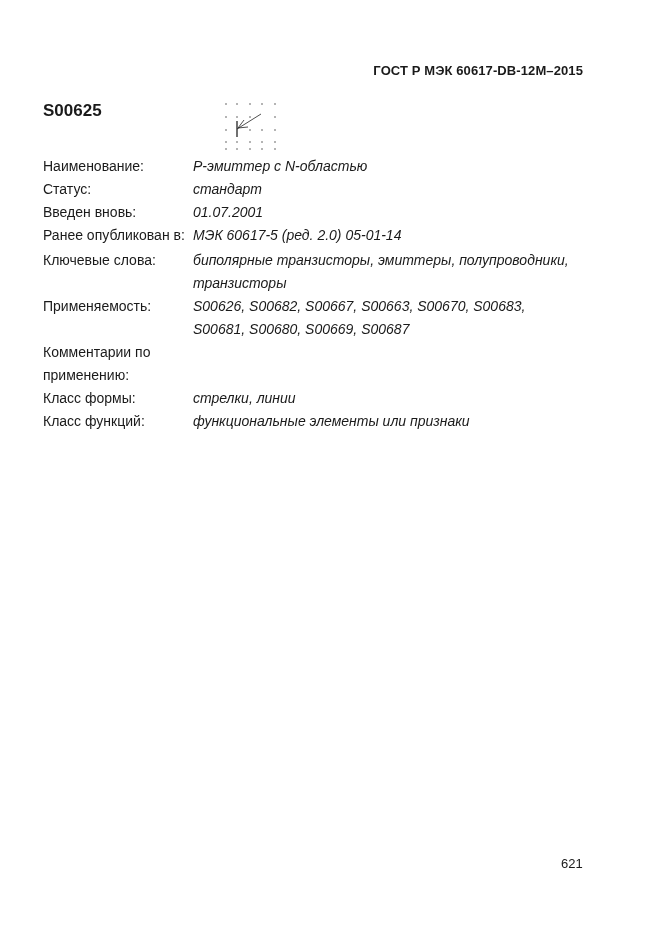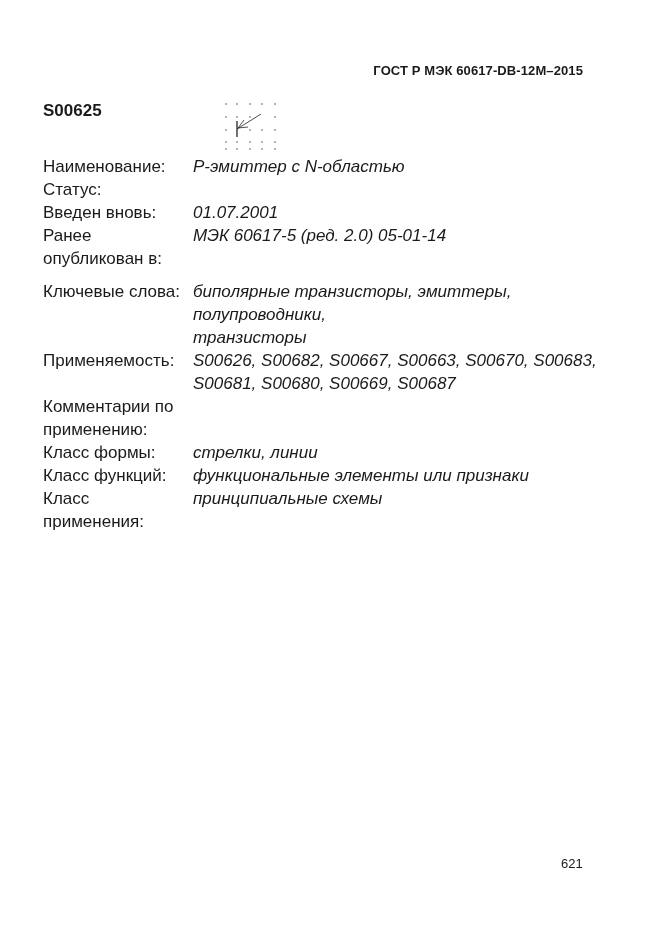--- a/index.html
+++ b/index.html
@@ -12,24 +12,24 @@
     font-size: 13px; font-weight: bold; letter-spacing: 0.1px;
   }
   .code-title {
     position: absolute; top: 101px; left: 43px;
     font-size: 17px; font-weight: bold;
   }
   .symbol {
     position: absolute; left: 220px; top: 98px; width: 62px; height: 56px;
   }
   .rows { position: absolute; left: 43px; top: 155px; width: 560px; }
-  .row { display: flex; font-size: 17px; line-height: 23px; }
+  .row { display: flex; font-size: 14px; line-height: 23px; }
   .row .label { width: 150px; flex: 0 0 150px; }
   .row .value { flex: 1; font-style: italic; }
-  .row.gap-before { margin-top: 10px; }
+  .row.gap-before { margin-top: 2px; }
   .page-num {
     position: absolute; top: 856px; left: 561px; font-size: 13px; text-align: center;
   }
 </style>
 </head>
 <body>
 
 <div class="header-std">ГОСТ Р МЭК 60617-DB-12M–2015</div>
 
 <div class="code-title">S00625</div>
@@ -68,20 +68,21 @@
   </svg>
 </div>
 
 <div class="rows">
   <div class="row">
     <div class="label">Наименование:</div>
     <div class="value">P-эмиттер с N-областью</div>
   </div>
   <div class="row">
     <div class="label">Статус:</div>
+    <div class="value">стандарт</div>
   </div>
   <div class="row">
     <div class="label">Введен вновь:</div>
     <div class="value">01.07.2001</div>
   </div>
   <div class="row">
     <div class="label">Ранее опубликован в:</div>
     <div class="value">МЭК 60617-5 (ред. 2.0) 05-01-14</div>
   </div>
   <div class="row gap-before">
@@ -105,19 +106,15 @@
     </div>
   </div>
   <div class="row">
     <div class="label">Класс формы:</div>
     <div class="value">стрелки, линии</div>
   </div>
   <div class="row">
     <div class="label">Класс функций:</div>
     <div class="value">функциональные элементы или признаки</div>
   </div>
-  <div class="row">
-    <div class="label">Класс применения:</div>
-    <div class="value">принципиальные схемы</div>
-  </div>
 </div>
 
 <div class="page-num">621</div>
 
 </body></html>

